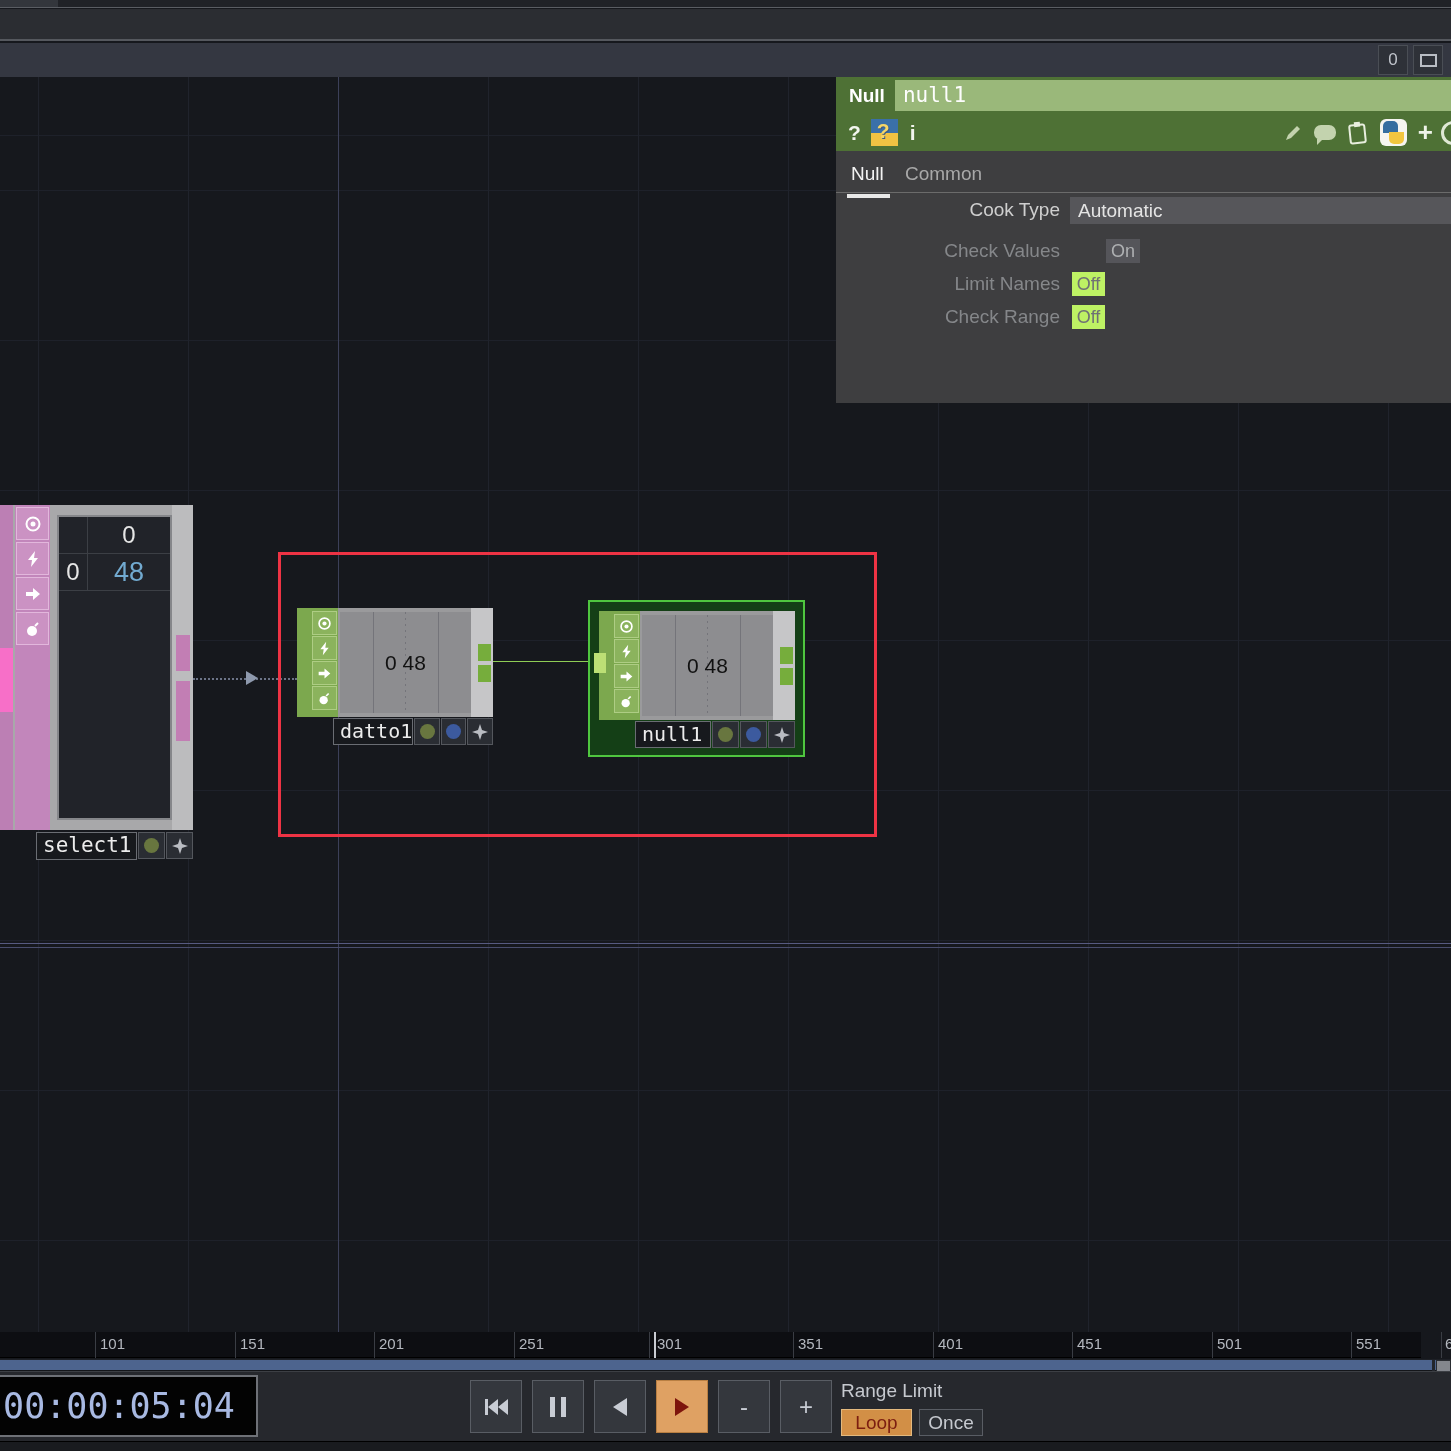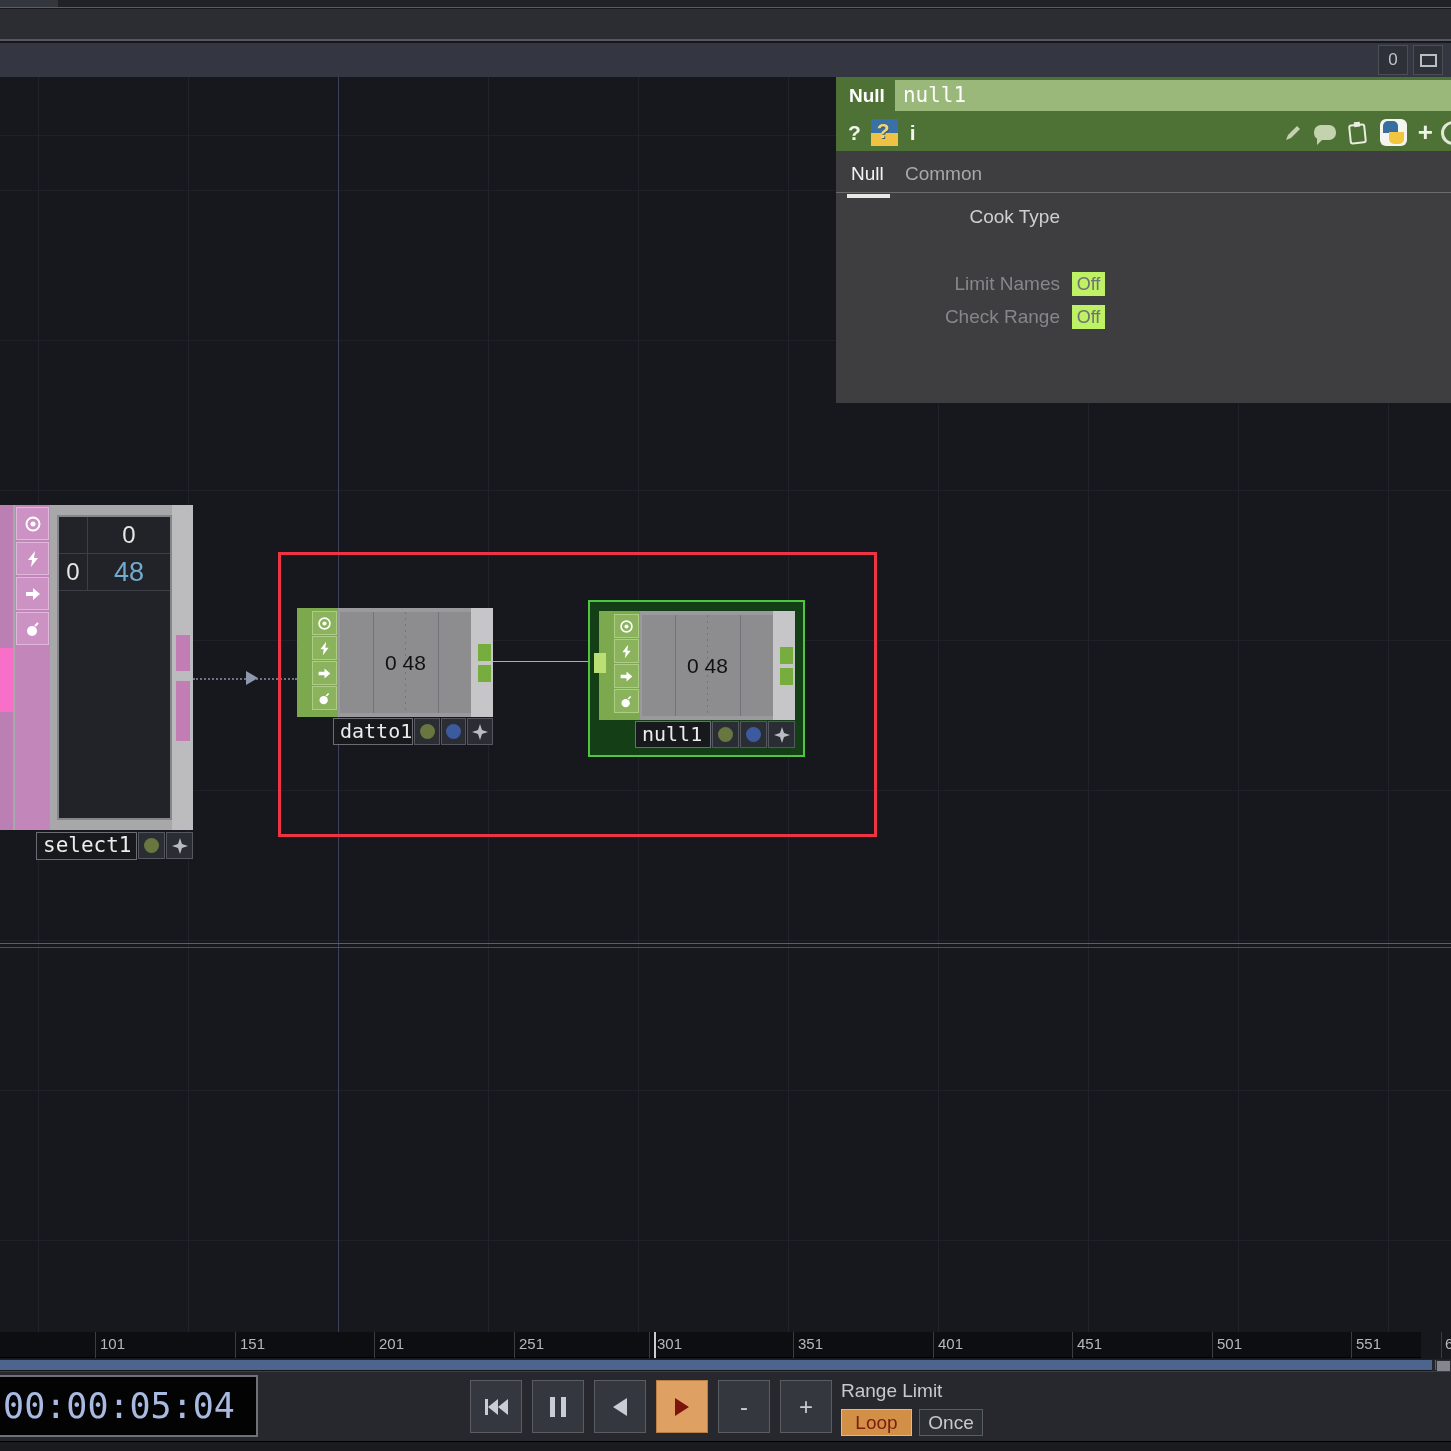--- a/index.html
+++ b/index.html
@@ -371,22 +371,27 @@
         </span>
         <span class="plusico">+</span>
         <span class="cutcircle"></span>
       </div>
     </div>
     <div class="pd-body">
       <div class="pd-tabs">
         <span class="pd-tab active">Null</span>
         <span class="pd-tab common">Common</span>
       </div>
-      <div class="prow" style="top:53px;padding-left:44px;">
+      <div class="prow" style="top:46px;padding-left:44px;">
         <span class="plabel">Cook Type</span>
+        <span class="pfield">Automatic</span>
+      </div>
+      <div class="prow dim" style="top:87px;">
+        <span class="plabel">Check Values</span>
+        <span class="ptoggle on">On</span>
       </div>
       <div class="prow dim" style="top:120px;">
         <span class="plabel">Limit Names</span>
         <span class="ptoggle off">Off</span>
       </div>
       <div class="prow dim" style="top:153px;">
         <span class="plabel">Check Range</span>
         <span class="ptoggle off">Off</span>
       </div>
     </div>

